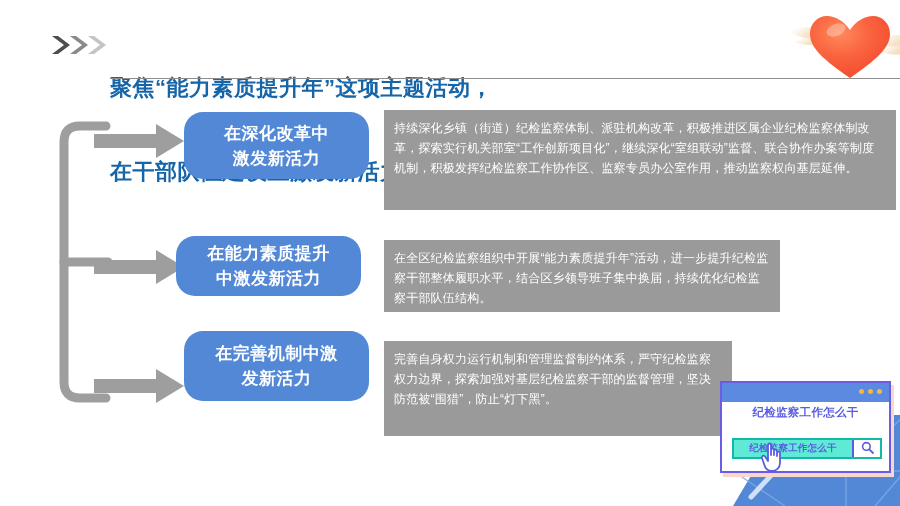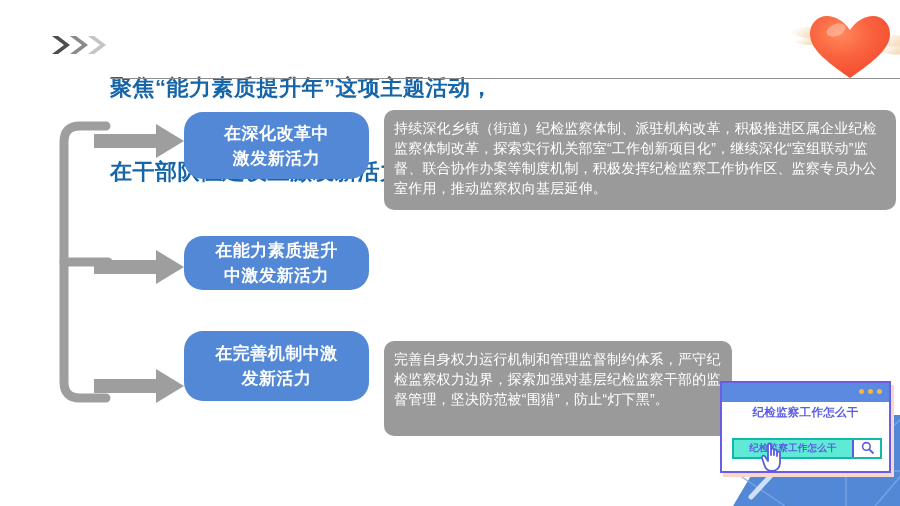--- a/index.html
+++ b/index.html
@@ -92,34 +92,34 @@
     align-items: center;
     justify-content: center;
     letter-spacing: 0.5px;
     white-space: pre-line;
     box-sizing: border-box;
     padding: 4px 6px;
   }
   .desc-box {
     position: absolute;
     background: #9a9a9a;
-    border-radius: 10px;
+    border-radius: 0;
     color: #ffffff;
-    font-size: 14px;
+    font-size: 12px;
     line-height: 20px;
     box-sizing: border-box;
     padding: 8px 10px 8px 10px;
     letter-spacing: 0.2px;
   }
 
   
   .lbl-1 { left: 152px; top: 112px; width: 185px; height: 67px; }
   .desc-1 { left: 352px; top: 110px; width: 512px; height: 100px; }
   
-  .lbl-2 { left: 152px; top: 236px; width: 185px; height: 54px; }
+  .lbl-2 { left: 144px; top: 236px; width: 185px; height: 60px; }
   .desc-2 { left: 352px; top: 240px; width: 396px; height: 72px; }
   
   .lbl-3 { left: 152px; top: 331px; width: 185px; height: 70px; }
   .desc-3 { left: 352px; top: 341px; width: 348px; height: 95px; }
 
   
   .illus {
     position: absolute;
     left: 683px;
     top: 375px;
@@ -289,20 +289,23 @@
 激发新活力</span>
   </div>
   <div class="desc-box desc-1">
     <span>持续深化乡镇（街道）纪检监察体制、派驻机构改革，积极推进区属企业纪检监察体制改革，探索实行机关部室“工作创新项目化”，继续深化“室组联动”监督、联合协作办案等制度机制，积极发挥纪检监察工作协作区、监察专员办公室作用，推动监察权向基层延伸。</span>
   </div>
 
   <div class="label-box lbl-2">
     <span>在能力素质提升
 中激发新活力</span>
   </div>
+  <div class="desc-box desc-2">
+    <span>在全区纪检监察组织中开展“能力素质提升年”活动，进一步提升纪检监察干部整体履职水平，结合区乡领导班子集中换届，持续优化纪检监察干部队伍结构。</span>
+  </div>
 
   <div class="label-box lbl-3">
     <span>在完善机制中激
 发新活力</span>
   </div>
   <div class="desc-box desc-3">
     <span>完善自身权力运行机制和管理监督制约体系，严守纪检监察权力边界，探索加强对基层纪检监察干部的监督管理，坚决防范被“围猎”，防止“灯下黑”。</span>
   </div>
 
   <div class="illus">

